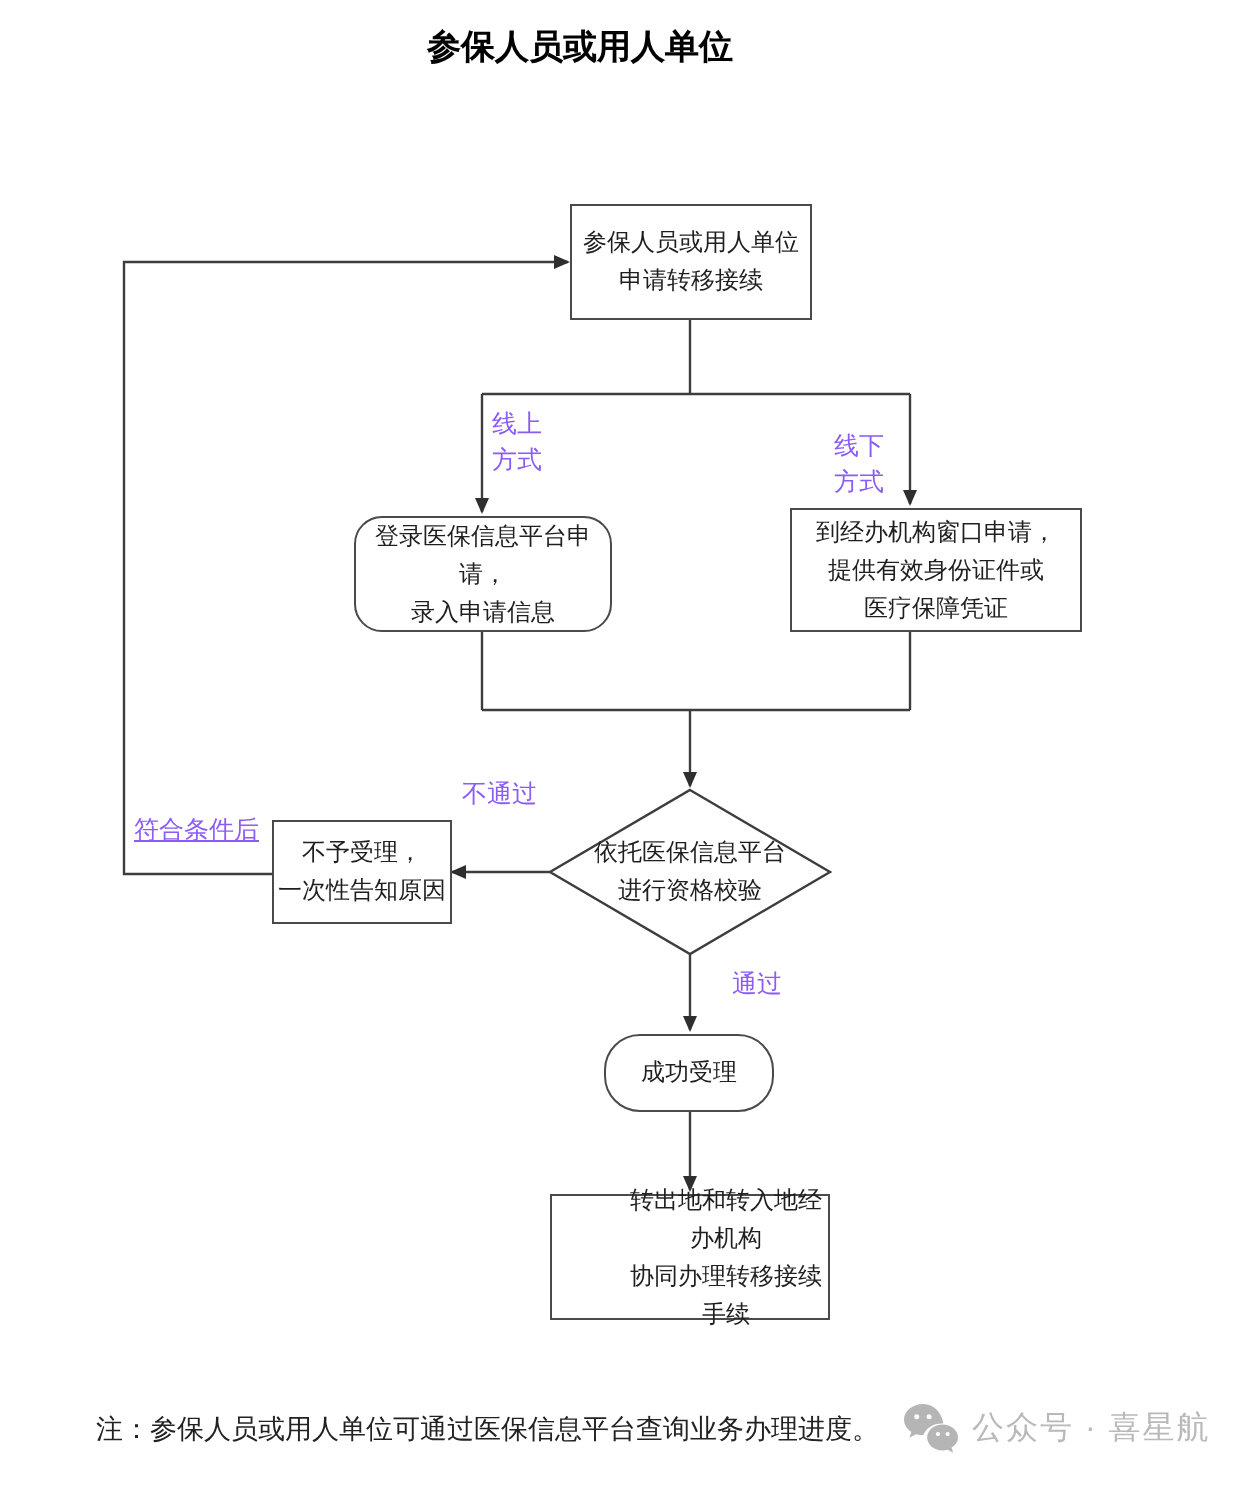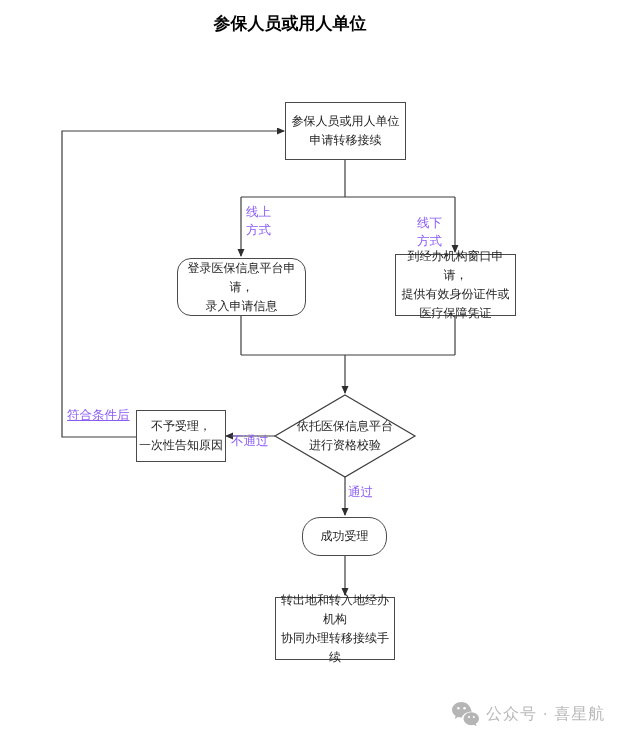--- a/index.html
+++ b/index.html
@@ -84,43 +84,44 @@
       <polygon points="345,395 415,436 345,477 275,436" fill="#ffffff" stroke="#3d3d3d"></polygon>
     </g>
   </svg>
 
   <div class="node box" style="left:285px;top:102px;width:121px;height:58px;">参保人员或用人单位
 申请转移接续</div>
 
   <div class="node box" style="left:177px;top:258px;width:129px;height:58px;border-radius:14px;">登录医保信息平台申请，
 录入申请信息</div>
 
-  <div class="node box" style="left:395px;top:254px;width:121px;height:62px;">到经办机构窗口申请，
+  <div class="node box" style="left:395px;top:254px;width:146px;height:62px;">到经办机构窗口申请，
 提供有效身份证件或
 医疗保障凭证</div>
 
   <div class="node diamond-text" style="left:276px;top:407px;width:138px;height:58px;">依托医保信息平台
 进行资格校验</div>
 
   <div class="node box" style="left:136px;top:410px;width:90px;height:52px;">不予受理，
 一次性告知原因</div>
 
   <div class="node box" style="left:302px;top:517px;width:85px;height:39px;border-radius:18px;">成功受理</div>
 
-  <div class="node box" style="left:275px;top:597px;width:120px;height:63px;">转出地和转入地经办机构
+  <div class="node box" style="left:275px;top:597px;width:140px;height:63px;padding-left:36px;">转出地和转入地经办机构
 协同办理转移接续手续</div>
 
   <div class="edge-label" style="left:246px;top:203px;">线上
 方式</div>
   <div class="edge-label" style="left:417px;top:214px;">线下
 方式</div>
   <div class="edge-label" style="left:67px;top:406px;text-decoration:underline;">符合条件后</div>
-  <div class="edge-label" style="left:231px;top:432px;text-align:center;">不通过</div>
-  <div class="edge-label" style="left:348px;top:483px;">通过</div>
+  <div class="edge-label" style="left:231px;top:388px;text-align:center;">不通过</div>
+  <div class="edge-label" style="left:366px;top:483px;">通过</div>
 
+  <div class="note">注：参保人员或用人单位可通过医保信息平台查询业务办理进度。</div>
 
   <div class="watermark">
     <span>
       <svg width="29" height="27" viewBox="0 0 30 28">
         <g fill="#b5b5b5">
           <path d="M11 1C5.5 1 1 4.6 1 9.1c0 2.6 1.5 4.9 3.8 6.4l-1 3.1 3.4-1.9c.9.3 1.9.4 2.8.4.4 0 .8 0 1.1-.1 1.4-3.5 5-5.9 9.4-5.9.3 0 .6 0 .9.1C20.6 5.3 16.3 1 11 1z"></path>
           <path d="M29 18.4c0-3.7-3.6-6.7-8-6.7s-8 3-8 6.7 3.6 6.7 8 6.7c.9 0 1.8-.1 2.6-.4l2.9 1.6-.8-2.7c2-1.2 3.3-3 3.3-5.2z"></path>
         </g>
         <g fill="#ffffff">
           <circle cx="7.6" cy="7.6" r="1.3"></circle>

